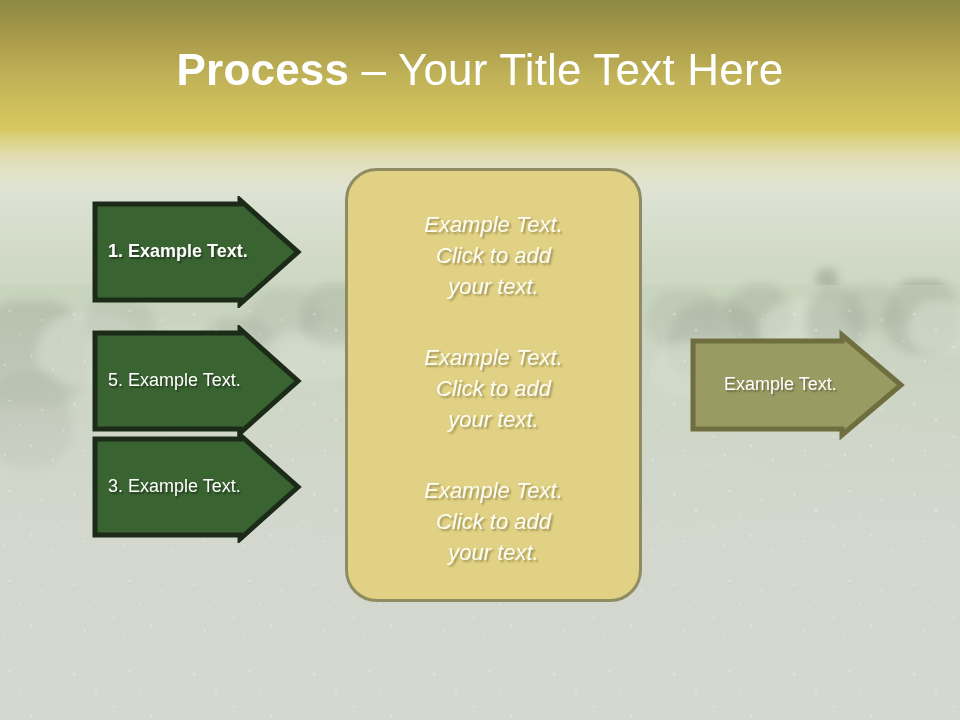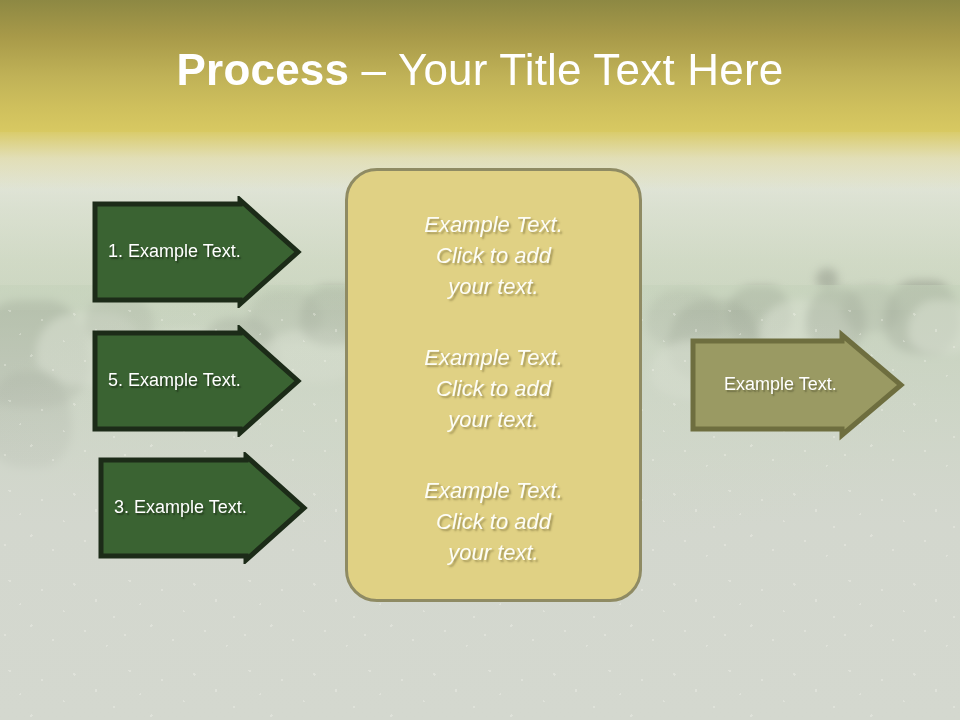--- a/index.html
+++ b/index.html
@@ -167,23 +167,23 @@
     top: 44px;
   }
 
   .arrow-olive { width: 215px; height: 112px; }
   .arrow-olive .arrow-label {
     left: 34px;
     top: 44px;
     text-shadow: 1.5px 1.5px 1.5px rgba(70,70,40,0.50);
   }
 
-  .a1 { left: 92px;  top: 196px; }
+  .a1 { left: 92px;  top: 196px; font-weight: bold; }
   .a2 { left: 92px;  top: 325px; }
-  .a3 { left: 92px;  top: 452px; margin-left: 6px; }
+  .a3 { left: 92px;  top: 431px; }
   .a4 { left: 690px; top: 329px; }
 </style>
 </head>
 <body>
 
 <div id="slide">
 
   <div class="bg-base"></div>
 
   <div class="cow dark" style="left:-30px;  top:300px; width:120px; height:108px;"></div>

